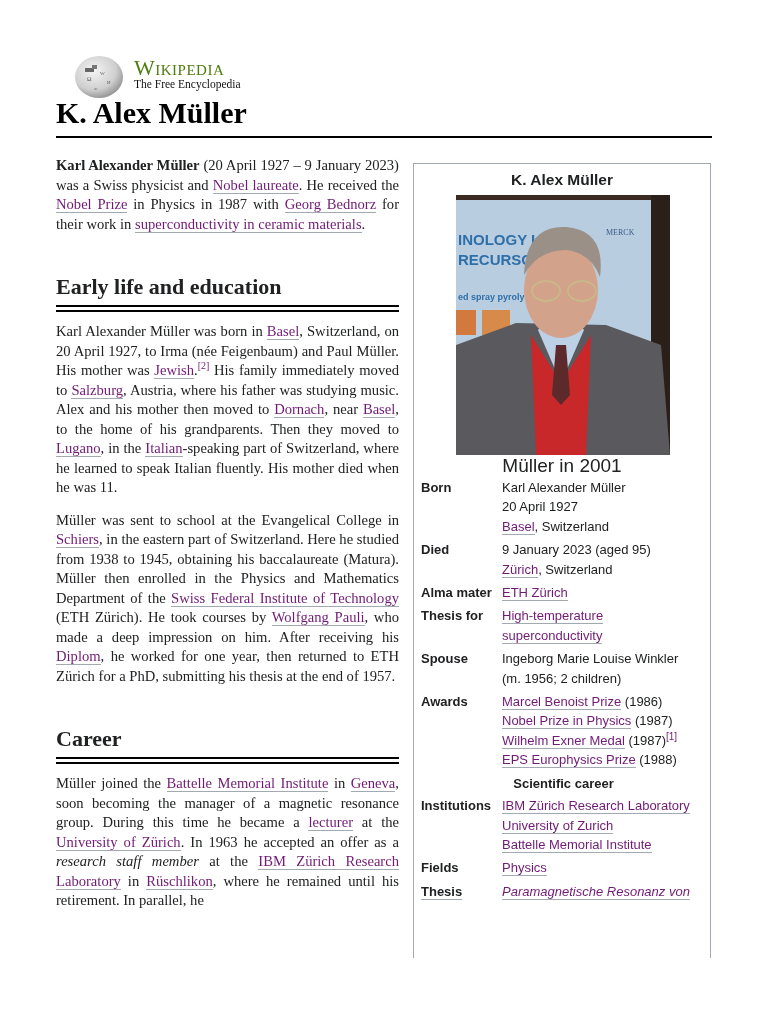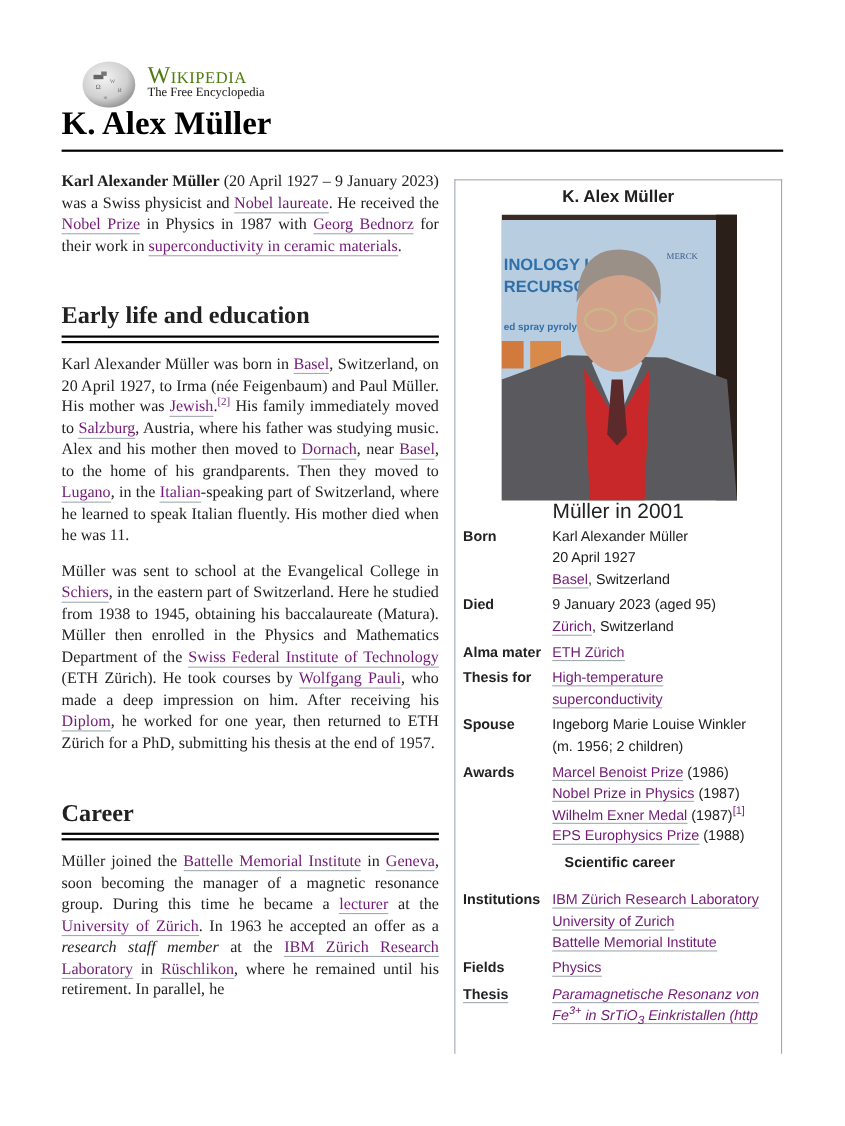--- a/index.html
+++ b/index.html
@@ -23,21 +23,21 @@
 
   #infobox { position: absolute; left: 413px; top: 163px; width: 298px; height: 795px; border-left: 1px solid #a2a9b1; border-right: 1px solid #a2a9b1; border-top: 1px solid #a2a9b1; box-sizing: border-box; font-family: "Liberation Sans", sans-serif; font-size: 13px; color: #202122; }
   #ib-title { position: absolute; left: 0; width: 100%; top: 7px; text-align: center; font-weight: bold; font-size: 15.5px; }
   #ib-photo { position: absolute; left: 42px; top: 31px; width: 214px; height: 260px; overflow: hidden; }
   #ib-caption { position: absolute; left: 0; width: 100%; top: 291px; text-align: center; font-size: 19px; }
   #ib-rows { position: absolute; left: 7px; top: 314px; width: 285px; }
   .row { display: flex; margin-bottom: 4px; }
   .row .lbl { width: 81px; flex: none; font-weight: bold; line-height: 19.4px; }
   .row .val { flex: 1; line-height: 19.4px; }
   .row .val div { white-space: nowrap; }
-  .ib-sub { text-align: center; font-weight: bold; line-height: 19.4px; margin-bottom: 15px; padding-right: 0px; }
+  .ib-sub { text-align: center; font-weight: bold; line-height: 19.4px; margin-bottom: 3px; padding-right: 0px; }
   .lbl-u { border-bottom: 1px solid #a2a9b1; }
 </style>
 </head>
 <body>
 
 <div id="header">
   <svg id="globe" viewBox="0 0 50 44">
     <defs>
       <radialGradient id="gg" cx="40%" cy="35%" r="65%">
         <stop offset="0%" stop-color="#f4f4f4"></stop>
@@ -170,17 +170,16 @@
       </div>
     </div>
     <div class="row">
       <div class="lbl">Fields</div>
       <div class="val"><a class="lnk">Physics</a></div>
     </div>
     <div class="row">
       <div class="lbl"><span class="lbl-u">Thesis</span></div>
       <div class="val">
         <div><i><a class="lnk">Paramagnetische Resonanz von</a></i></div>
-        <div><i><a class="lnk"><span>Fe</span><sup>3+</sup><span> in SrTiO</span><sub>3</sub><span> Einkristallen (http</span></a></i></div>
       </div>
     </div>
   </div>
 </div>
 
 </body></html>

